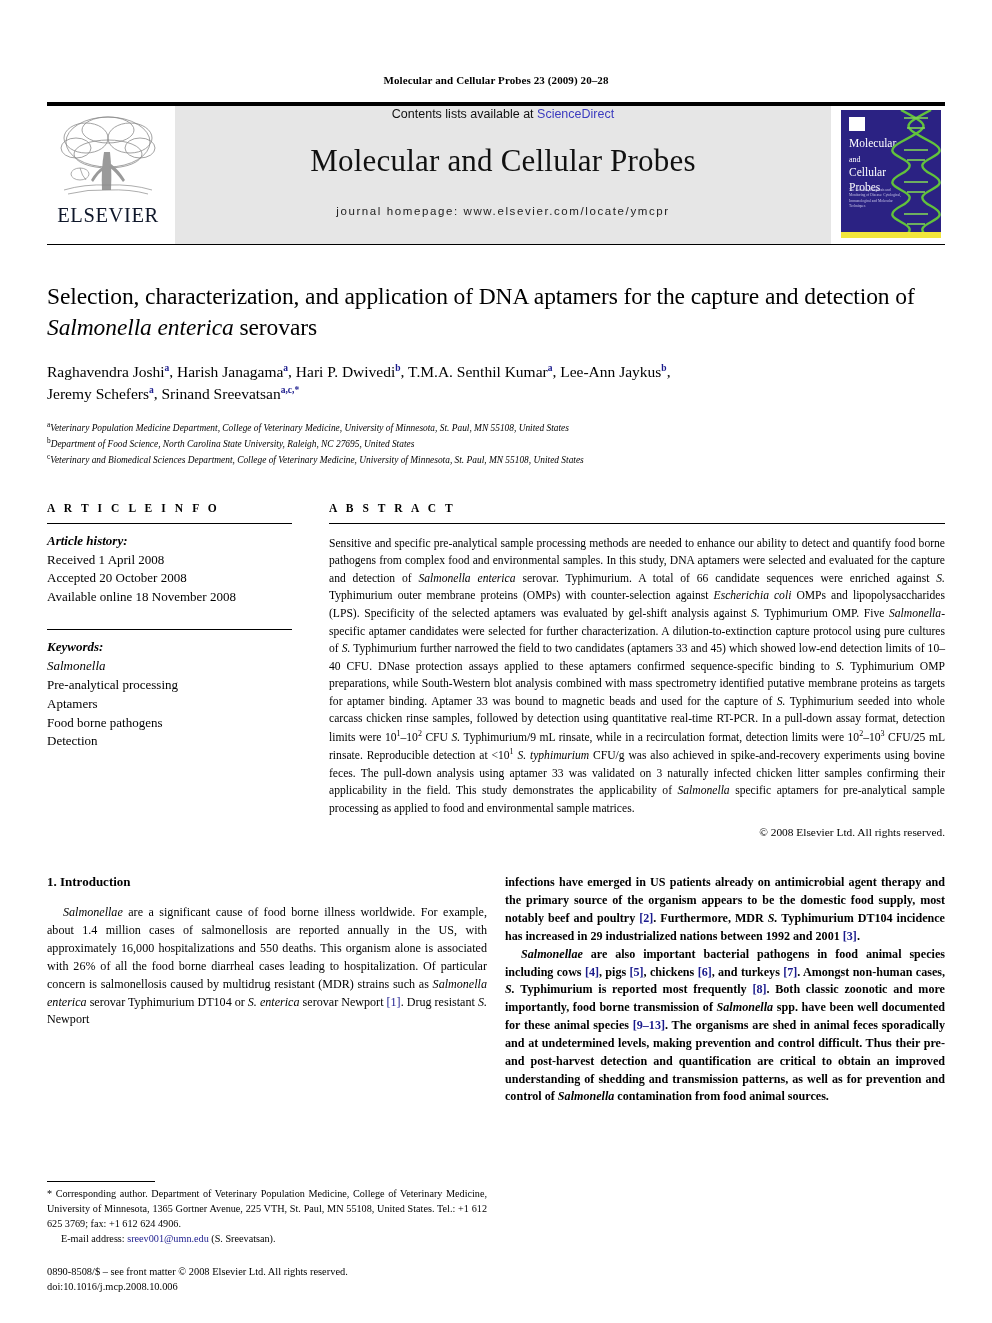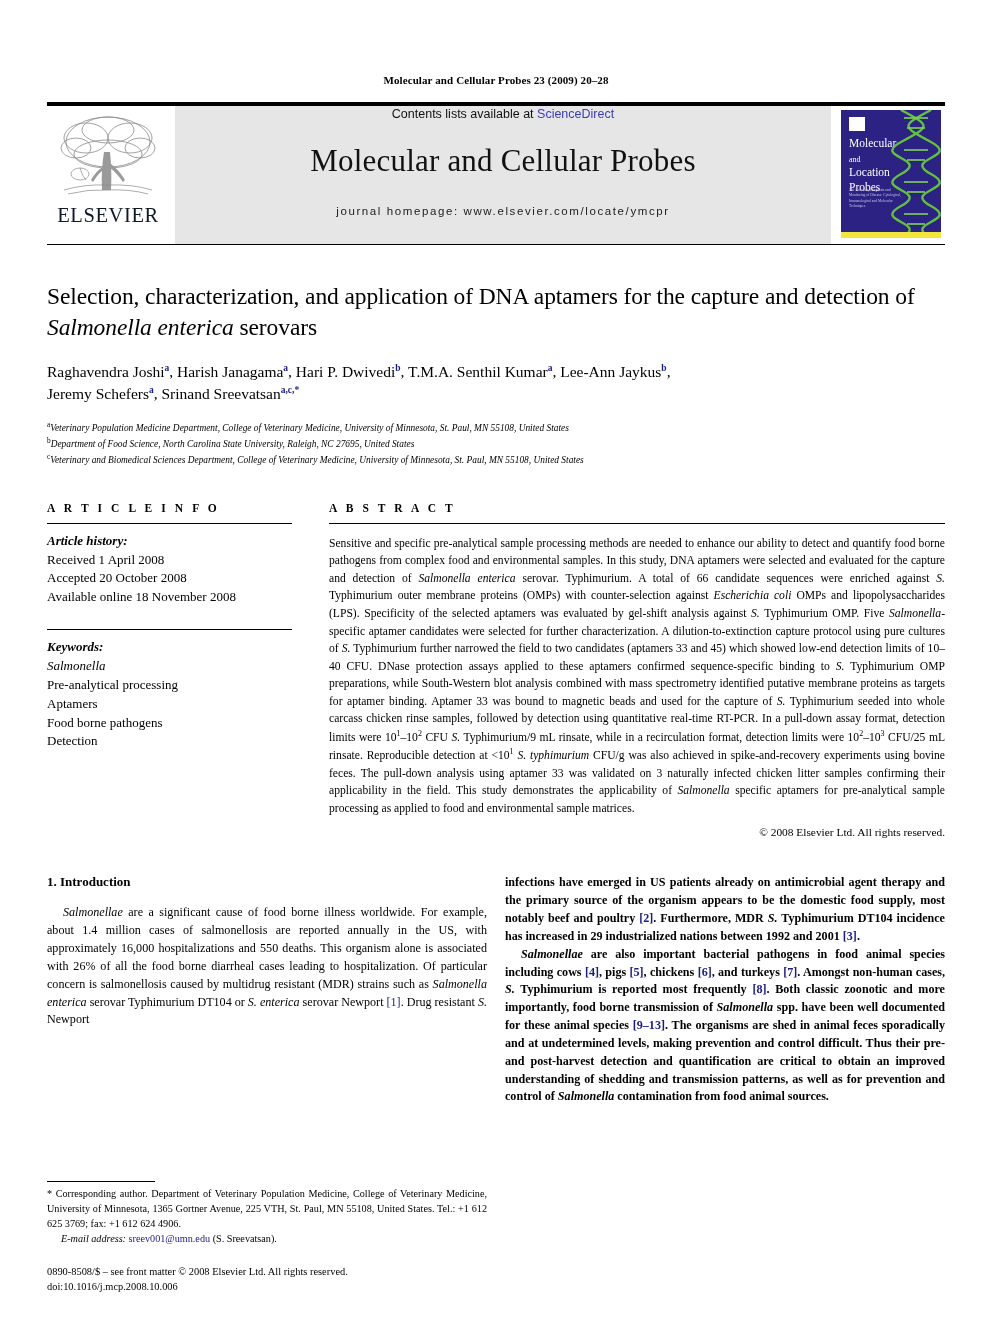--- a/index.html
+++ b/index.html
@@ -236,21 +236,21 @@
   .fn-rule {
     width: 108px;
     border-top: 1px solid #000;
     margin-bottom: 5px;
   }
   .fn {
     font-size: 10.2px;
     line-height: 1.45;
     text-align: justify;
   }
-  .fn .email-lbl { font-style: italic; }
+  .fn .email-lbl { }
   .fn a, .fn .email { color: #1a1a8c; }
   .issn-block {
     margin-top: 19px;
     font-size: 10.4px;
     line-height: 1.42;
   }
 </style>
 </head>
 <body>
 
@@ -295,21 +295,21 @@
       <div class="journal-name">Molecular and Cellular Probes</div>
       <div class="journal-home">journal homepage: www.elsevier.com/locate/ymcpr</div>
     </div>
 
     <div class="cover-thumb">
       <div class="cover-inner">
         <div class="cover-elsevier-mark"></div>
         <div class="cover-title">
           <span>Molecular</span><br>
           <span class="sm">and</span><br>
-          <span>Location</span><br>
+          <span>Cellular</span><br>
           <span>Probes</span>
         </div>
         <div class="cover-sub">The Location, Diagnosis and Monitoring of Disease: Cytological, Immunological and Molecular Techniques</div>
         <svg class="helix" width="52" height="128" viewBox="0 0 52 128">
           <g stroke="#62c23c" stroke-width="2.4" fill="none">
             <path d="M10 0 C40 16 40 16 10 32 C-20 48 40 48 10 64 C-20 80 40 80 10 96 C-20 112 40 112 10 128"></path>
             <path d="M40 0 C10 16 10 16 40 32 C70 48 10 48 40 64 C70 80 10 80 40 96 C70 112 10 112 40 128"></path>
           </g>
           <g stroke="#7fd257" stroke-width="1.6">
             <line x1="13" y1="8" x2="37" y2="8"></line>

